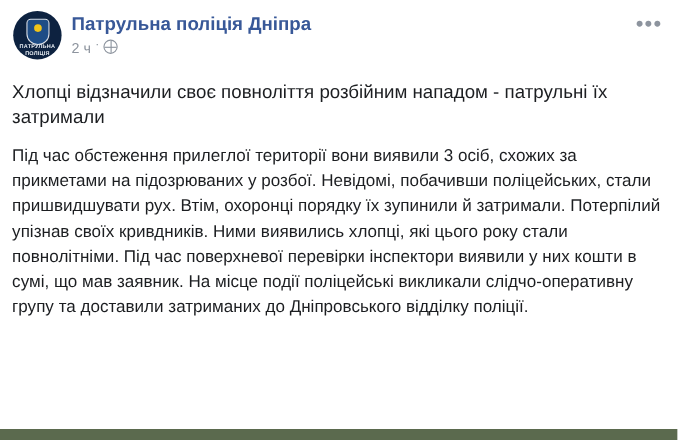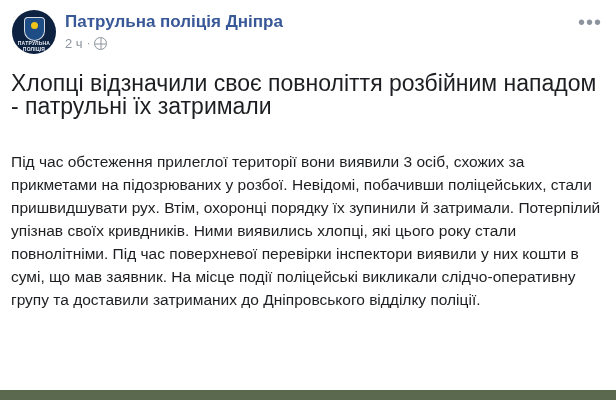--- a/index.html
+++ b/index.html
@@ -91,21 +91,21 @@
     font-weight: bold;
     color: #385898;
     white-space: nowrap;
     overflow: hidden;
     text-overflow: ellipsis;
     cursor: pointer;
   }
 
   .meta-line {
     display: flex;
-    align-items: center;
+    align-items: flex-start;
     margin-top: 4px;
     color: #8d949e;
     font-size: 13px;
     line-height: 15px;
   }
   .meta-line .timestamp {
     color: #8d949e;
     cursor: pointer;
   }
   .meta-dot {
@@ -155,34 +155,34 @@
     user-select: none;
   }
 
   
   .post-body {
     padding: 0 11px;
     box-sizing: border-box;
   }
 
   .lead {
-    font-size: 23px;
+    font-size: 17px;
     line-height: 23px;
     color: #1c1e21;
     margin: 10px 0 0 0;
   }
 
   .para {
     font-size: 15.5px;
     line-height: 23px;
     color: #1c1e21;
     margin: 16px 0 0 0;
   }
   .para.second {
-    margin-top: 32px;
+    margin-top: 12px;
   }
 
   .image-strip {
     position: absolute;
     left: 0;
     right: 0;
     bottom: 0;
     height: 10px;
     background: #5b6a4e;
   }

